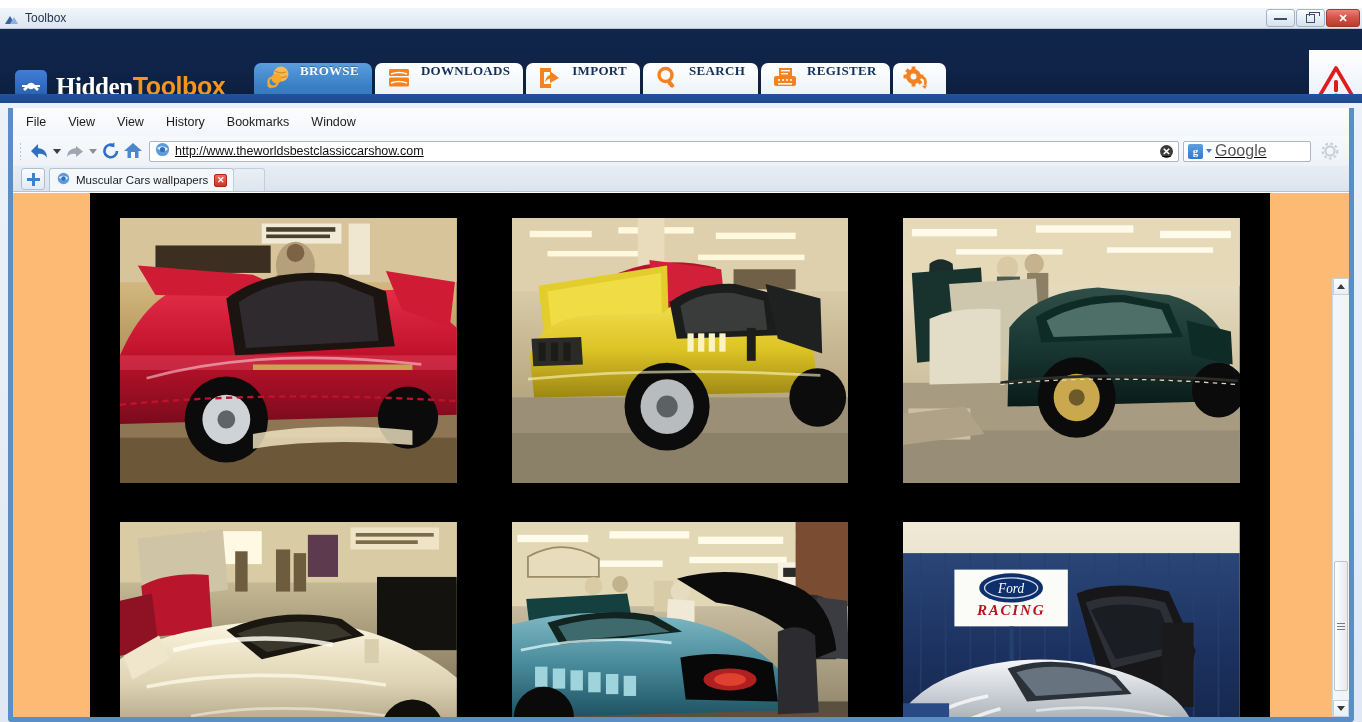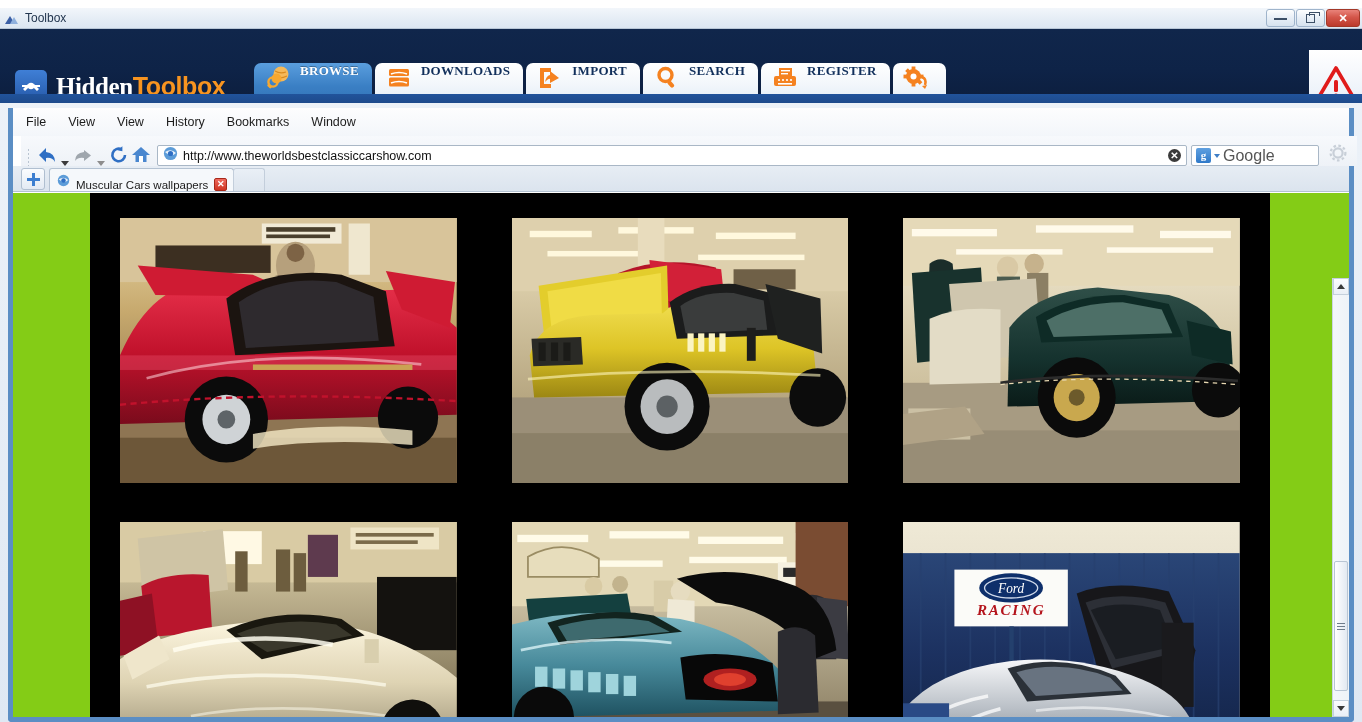--- a/index.html
+++ b/index.html
@@ -111,23 +111,23 @@
   .browser-inner { position:absolute; inset:0; background:#fff; }
 
   .menubar {
     position:absolute; left:0; top:0; width:100%; height:28px;
     background: linear-gradient(180deg,#fdfdfe 0%, #f3f6fa 100%);
     display:flex; align-items:center; padding-left:13px; gap:22px;
   }
   .menu-item { font-size:12.5px; color:#1c1c1c; cursor:default; }
 
   .navbar {
-    position:absolute; left:8px; top:28px; width:100%; height:30px;
+    position:absolute; left:0; top:28px; width:100%; height:30px;
     background: linear-gradient(180deg,#f7f9fc 0%, #eef2f7 100%);
-    display:flex; align-items:flex-end; padding:0 6px;
+    display:flex; align-items:center; padding:0 6px;text-decoration:underline;
   }
   .grip { width:3px;height:18px;
     background-image: radial-gradient(#b9c4d1 40%, transparent 41%);
     background-size:3px 4px; margin-right:6px;}
   .nav-ico { width:22px;height:22px;display:flex;align-items:center;justify-content:center;}
   .caret { width:0;height:0;border-left:4px solid transparent;border-right:4px solid transparent;border-top:5px solid #3c3c3c; margin:0 3px;}
   .caret.dim { border-top-color:#8d8d8d; }
 
   .urlbar {
     flex:1; height:21px; margin:0 4px 0 5px;
@@ -164,40 +164,40 @@
     background: linear-gradient(180deg,#fafcfe 0%, #e3eaf3 100%);
     border:1px solid #b0bfd0; border-radius:3px;
     display:flex;align-items:center;justify-content:center;
   }
   .plus { position:relative; width:13px;height:13px; }
   .plus:before,.plus:after{content:"";position:absolute;background:#3d7fd0;}
   .plus:before{left:5px;top:0;width:3px;height:13px;}
   .plus:after{top:5px;left:0;height:3px;width:13px;}
   .page-tab {
     height:23px; background:#f5f8fb; border:1px solid #b4c2d2; border-bottom:none;
-    border-radius:3px 3px 0 0; display:flex; align-items:flex-end; gap:6px;
+    border-radius:3px 3px 0 0; display:flex; align-items:center; gap:6px;
     padding:0 6px 0 7px;
   }
   .page-tab-title{font-size:11.5px;color:#1a1a1a;}
   .tab-close{
     width:13px;height:13px;border-radius:2px;
     background: linear-gradient(180deg,#ef6a5e 0%, #cf3523 100%);
     border:1px solid #a8291a;
     color:#fff;font-size:9px;line-height:11px;text-align:center;font-weight:bold;
   }
   .tab-empty{
     width:32px;height:23px;margin-left:-1px;
     background: linear-gradient(180deg,#e9eff6 0%, #dde5ee 100%);
     border:1px solid #c3cedb; border-bottom:none; border-radius:3px 3px 0 0;
   }
 
   
   .viewport {
     position:absolute; left:0; top:85px; right:0; bottom:0;
-    background:#84cc16; overflow:hidden;text-decoration:underline;
+    background:#fdba74; overflow:hidden;text-decoration:underline;
   }
   .gallery {
     position:absolute; left:77px; top:0px; width:1180px;
     background:#000000; padding:10px 7px 0 7px;
   }
   .grid {
     display:grid; grid-template-columns: repeat(3, 1fr);
     gap:9px;
   }
   .thumb {

